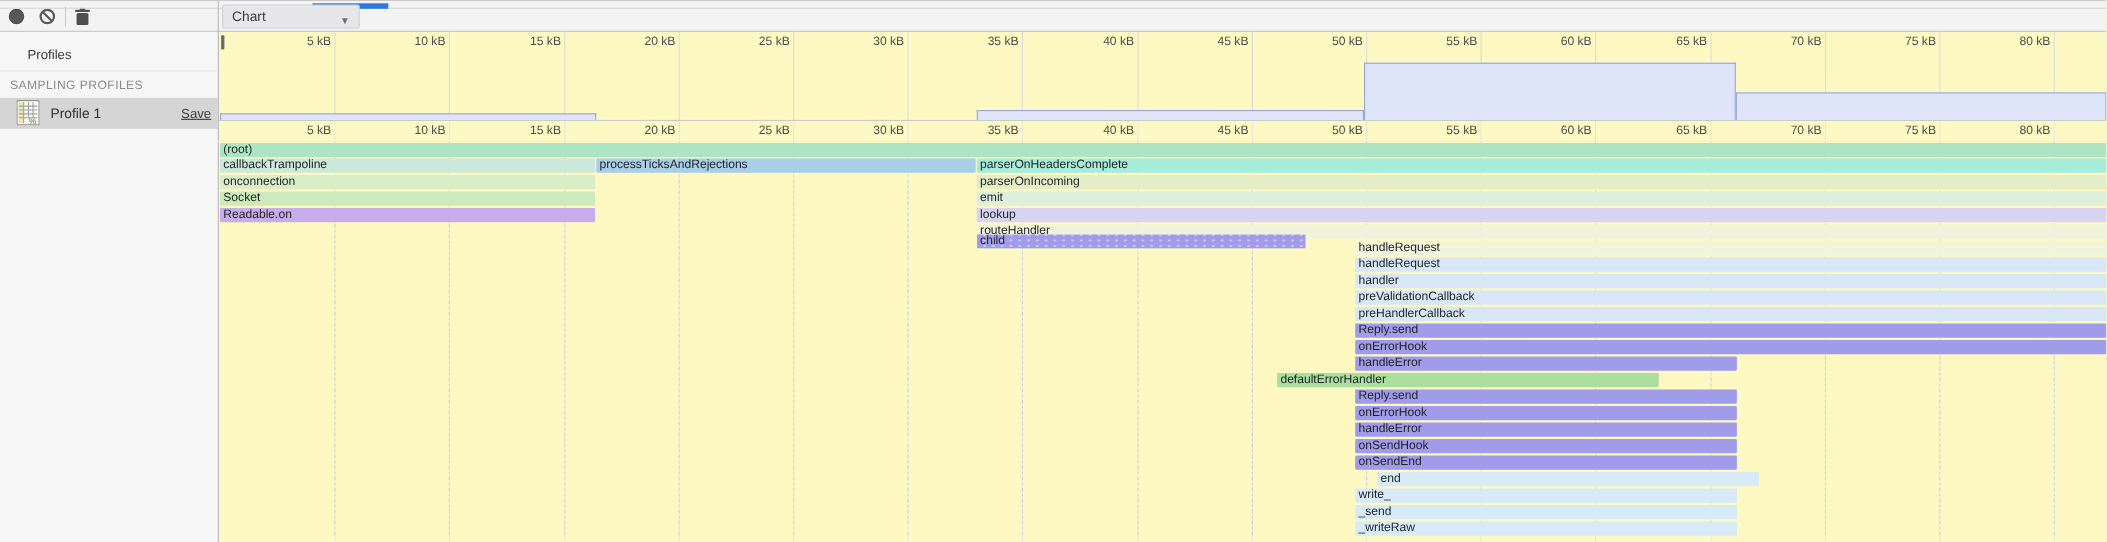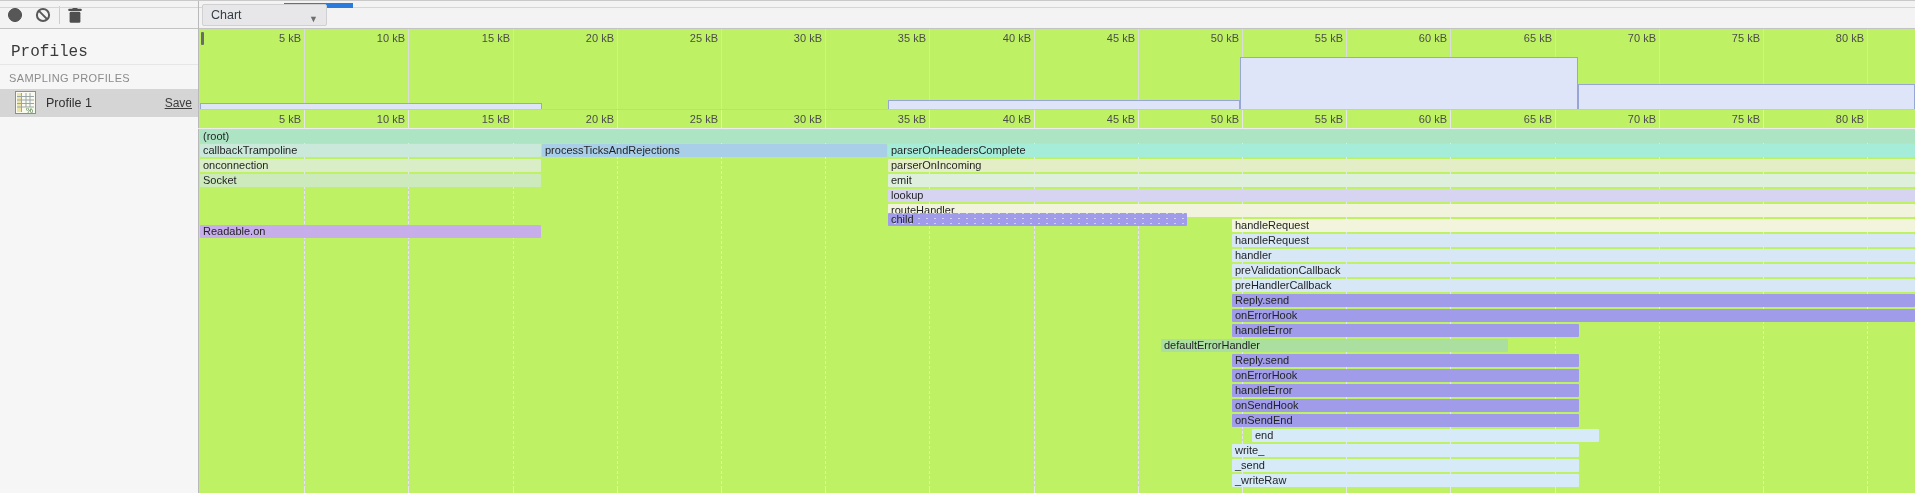--- a/index.html
+++ b/index.html
@@ -1,38 +1,38 @@
 <!DOCTYPE html>
 <html><head>
 <meta charset="utf-8">
 <style>
   html,body{margin:0;padding:0;background:#e9e9e9;}
   .screen{
-    position:relative;width:1915px;height:493px;background:#bef264;
+    position:relative;width:1915px;height:493px;background:#fef9c3;
     font-family:"Liberation Sans", sans-serif;overflow:hidden;
     border-top:1px solid #c9c9c9;box-sizing:border-box;
   }
   .abs{position:absolute;}
   
   .toolbar{left:0;top:0;width:1915px;height:28px;background:#f3f3f3;border-bottom:1px solid #c3c3c3;box-sizing:border-box;}
   .tb-divider{left:59px;top:5px;width:1px;height:18px;background:#cdcdcd;}
   .record-dot{left:8px;top:7px;width:14px;height:14px;border-radius:50%;background:#575757;border:1px solid #4b4b4b;box-sizing:border-box;}
   .icon-svg{display:block;}
   .sidebar-toolbar-border{left:198px;top:0;width:1px;height:28px;background:#b9b9b9;}
   .top-hairline{left:0;top:6px;width:1915px;height:1px;background:#d6d6d6;}
   .tab-accent{left:284px;top:2px;width:69px;height:5px;background:#2b7ade;}
   .view-select{
     left:202px;top:3px;width:125px;height:22px;background:#e7e7e9;border:1px solid #d0d0d2;
     border-radius:2px;box-sizing:border-box;color:#353c46;font-size:12.5px;line-height:20px;
     padding-left:8px;cursor:default;
   }
   .view-select .arrow{position:absolute;right:8px;top:4px;font-size:9px;color:#6e6e6e;}
   
   .sidebar{left:0;top:28px;width:199px;height:465px;background:#f6f6f6;border-right:1px solid #b9b9b9;box-sizing:border-box;}
-  .sb-header{left:11px;top:14px;font-size:16px;color:#3a3a3a;font-family:Liberation Mono, monospace;}
+  .sb-header{left:25px;top:14px;font-size:12px;color:#3a3a3a;}
   .sb-divider{left:0;top:35px;width:198px;height:1px;background:#e6e6e6;}
   .sb-section{left:9px;top:43px;font-size:11px;color:#8b8b8b;letter-spacing:.4px;}
   .sb-row{left:0;top:60px;width:198px;height:28px;background:#d5d5d5;}
   .sb-row-icon{position:absolute;left:15px;top:2px;}
   .sb-row-label{position:absolute;left:46px;top:7px;font-size:12.5px;color:#303030;}
   .sb-save{position:absolute;right:6px;top:7px;font-size:12px;color:#3c3c3c;text-decoration:underline;cursor:pointer;}
   
   .ov-bottom-border{left:198px;top:108px;width:1717px;height:1px;background:#c9c9c9;}
   .ruler-bottom-line{left:198px;top:127px;width:1717px;height:1px;background:#ececec;}
   .ov-start-marker{left:201px;top:31px;width:3px;height:13px;background:#6b6b6b;border-radius:1px;}
@@ -197,21 +197,21 @@
       <div class="ovseg" style="left: 1240px; width: 338px; top: 56px; height: 52px;"></div>
       <div class="ovseg" style="left: 1578px; width: 337px; top: 83px; height: 25px;"></div>
       <div class="frame" style="left: 200px; width: 1715px; top: 129px; background-color: rgb(173, 229, 196);">(root)</div>
       <div class="frame" style="left: 200px; width: 341px; top: 143px; background-color: rgb(203, 233, 218);">callbackTrampoline</div>
       <div class="frame" style="left: 888px; width: 1027px; top: 143px; background-color: rgb(165, 236, 217);">parserOnHeadersComplete</div>
       <div class="frame" style="left: 542px; width: 345px; top: 143px; background-color: rgb(169, 206, 232);">processTicksAndRejections</div>
       <div class="frame" style="left: 200px; width: 341px; top: 158px; background-color: rgb(217, 238, 198);">onconnection</div>
       <div class="frame" style="left: 888px; width: 1159px; top: 158px; background-color: rgb(228, 238, 198);">parserOnIncoming</div>
       <div class="frame" style="left: 200px; width: 341px; top: 173px; background-color: rgb(205, 234, 188);">Socket</div>
       <div class="frame" style="left: 888px; width: 1027px; top: 173px; background-color: rgb(222, 240, 220);">emit</div>
-      <div class="frame" style="left: 200px; width: 341px; top: 188px; background-color: rgb(199, 173, 233); margin-top: 36px;">Readable.on</div>
+      <div class="frame" style="left: 200px; width: 341px; top: 188px; background-color: rgb(199, 173, 233);">Readable.on</div>
       <div class="frame" style="left: 888px; width: 1027px; top: 188px; background-color: rgb(215, 212, 242);">lookup</div>
       <div class="frame" style="left: 888px; width: 1027px; top: 203px; background-color: rgb(242, 243, 220);">routeHandler</div>
       <div class="frame textured" style="left: 888px; width: 299px; top: 212px; background-color: rgb(160, 156, 233); background-image: radial-gradient(rgba(255, 255, 255, 0.55) 1px, transparent 1.4px);">child</div>
       <div class="frame" style="left: 1232px; width: 683px; top: 218px; background-color: rgb(242, 244, 220);">handleRequest</div>
       <div class="frame" style="left: 1232px; width: 683px; top: 233px; background-color: rgb(215, 231, 245);">handleRequest</div>
       <div class="frame" style="left: 1232px; width: 683px; top: 248px; background-color: rgb(215, 231, 245);">handler</div>
       <div class="frame" style="left: 1232px; width: 683px; top: 263px; background-color: rgb(215, 231, 245);">preValidationCallback</div>
       <div class="frame" style="left: 1232px; width: 683px; top: 278px; background-color: rgb(215, 231, 245);">preHandlerCallback</div>
       <div class="frame" style="left: 1232px; width: 683px; top: 293px; background-color: rgb(160, 156, 233);">Reply.send</div>
       <div class="frame" style="left: 1232px; width: 683px; top: 308px; background-color: rgb(160, 156, 233);">onErrorHook</div>

